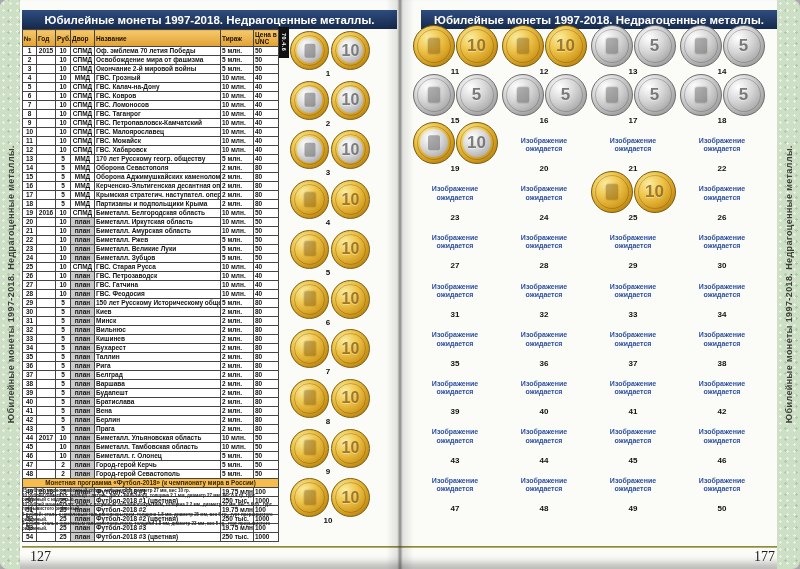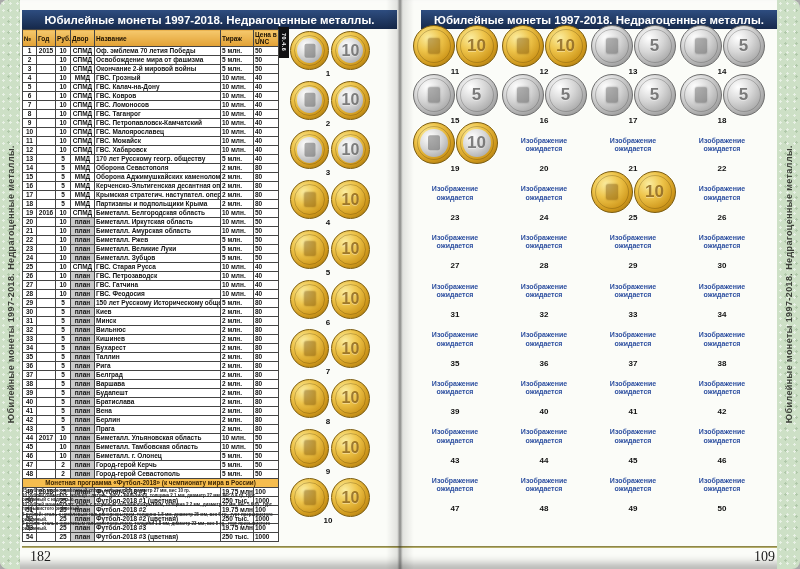--- a/index.html
+++ b/index.html
@@ -1096,22 +1096,22 @@
             <div>Изображение</div>
             <div>ожидается</div>
           </div>
         </div>
         <div class="cell-num">50</div>
       </div>
     </div>
 
   <div class="rule rule-left"></div>
   <div class="rule rule-right"></div>
-  <div class="pagenum pagenum-left">182</div>
-  <div class="pagenum pagenum-right">109</div>
+  <div class="pagenum pagenum-left">127</div>
+  <div class="pagenum pagenum-right">177</div>
 
   <div class="edge-strip edge-right">
     <div class="vtext vtext-r">
       <span>Юбилейные монеты 1997-2018. Недрагоценные металлы.</span>
     </div>
   </div>
 
   <div class="gutter"></div>
 </div>
 

